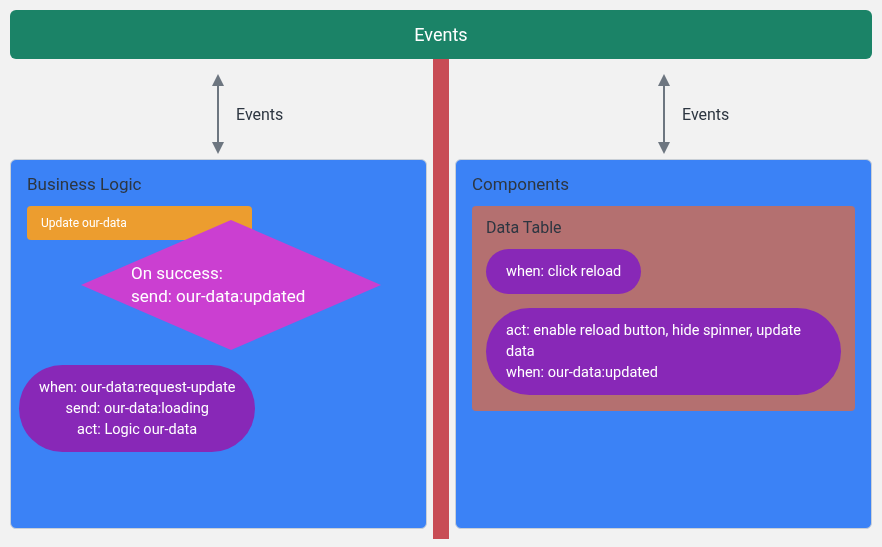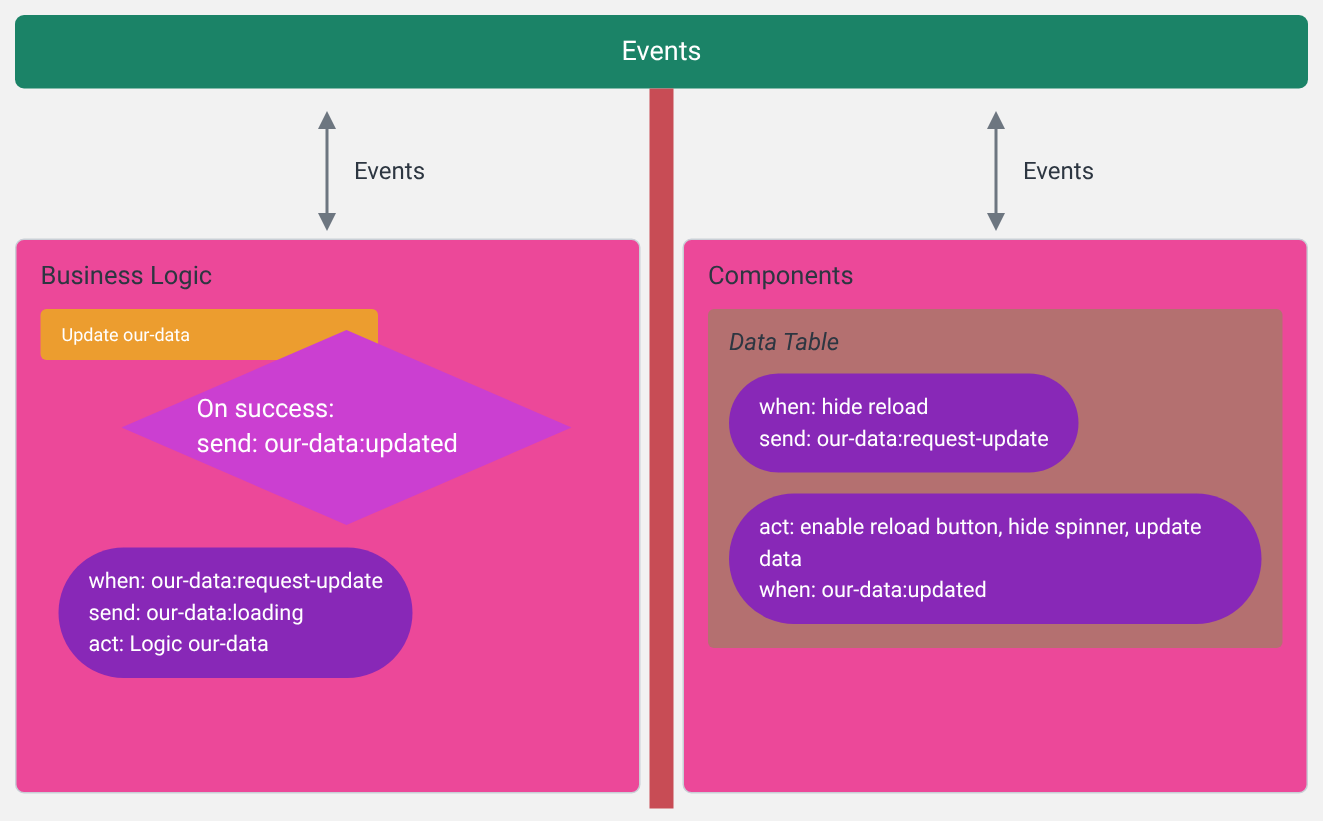--- a/index.html
+++ b/index.html
@@ -63,21 +63,21 @@
     border-radius: 0;
     margin: 0 6px;
     flex: 0 0 16px;
     position: relative;
     top: -100px;
     height: 480px;
   }
 
   .panel {
     flex: 1;
-    background: #ec4899;
+    background: #3b82f6;
     border: 1px solid #c9cfd6;
     border-radius: 6px;
     padding: 14px 16px 16px 16px;
     position: relative;
   }
   .panel-title {
     font-size: 17px;
     color: #2d3641;
     margin-bottom: 12px;
   }
@@ -119,36 +119,36 @@
     background: #8828b7;
     color: #ffffff;
     border-radius: 999px;
     padding: 12px 20px;
     font-size: 14.5px;
     line-height: 1.45;
     display: inline-block;
   }
   .pill-bl {
     position: absolute;
-    left: 28px;
+    left: 8px;
     top: 205px;
     max-width: 300px;
+    text-align: center;
   }
 
   .data-table-box {
     background: #b47070;
     border-radius: 4px;
     padding: 12px 14px 16px 14px;
     margin-top: 4px;
   }
   .data-table-title {
     font-size: 16px;
     color: #2d3641;
     margin-bottom: 12px;
-    font-style: italic;
   }
   .dt-pill {
     display: block;
     margin-bottom: 14px;
     width: fit-content;
     max-width: 100%;
   }
   .dt-pill:last-child { margin-bottom: 0; }
 </style>
 </head>
@@ -206,22 +206,21 @@
 
   <div class="divider"></div>
 
   <div class="panel">
     <div class="panel-title">Components</div>
 
     <div class="data-table-box">
       <div class="data-table-title">Data Table</div>
 
       <div class="pill dt-pill">
-        <div>when: hide reload</div>
-        <div>send: our-data:request-update</div>
+        <div>when: click reload</div>
       </div>
 
 
       <div class="pill dt-pill">
         <div>act: enable reload button, hide spinner, update data</div>
         <div>when: our-data:updated</div>
       </div>
     </div>
   </div>
 

